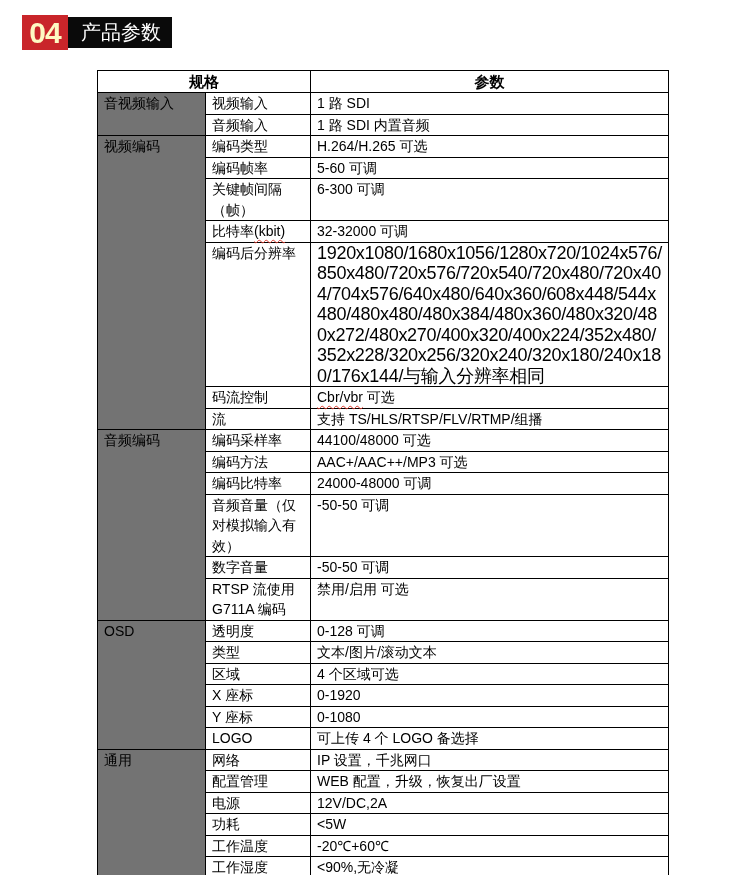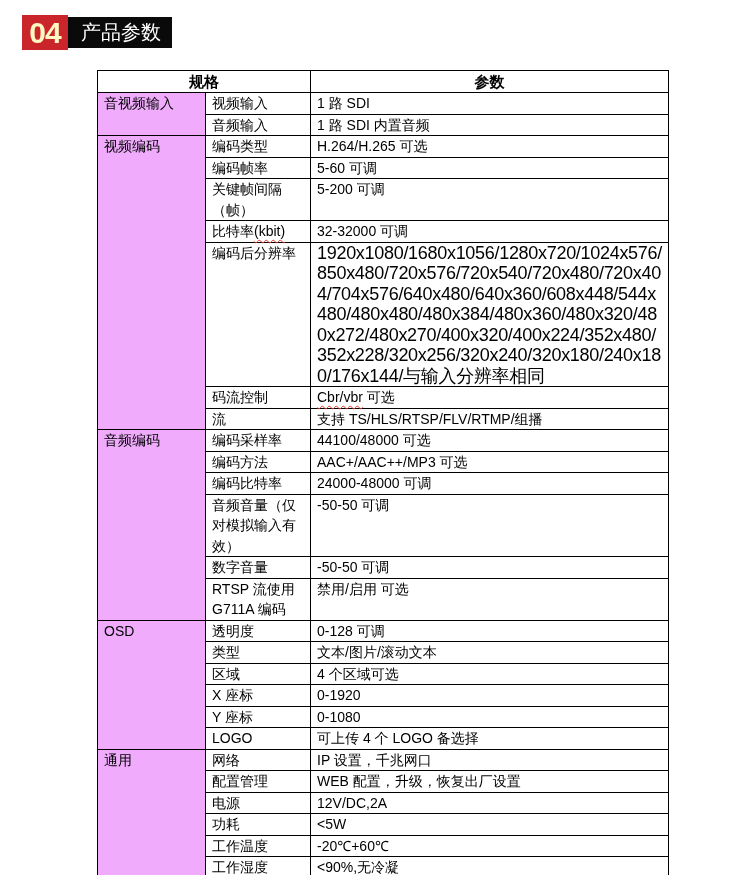--- a/index.html
+++ b/index.html
@@ -52,21 +52,21 @@
     line-height: 21px;
     padding: 0;
   }
   .spec-table td {
     font-size: 14px;
     line-height: 20.5px;
     vertical-align: top;
     padding: 0 4px 0 6px;
     text-align: left;
   }
-  .group-cell { background: #f0abfc; }
+  .group-cell { background: #737373; }
   .value-cell { word-break: break-all; margin-top: 18px; }
   .value-cell.dense { font-size: 18px; letter-spacing: -0.3px; }
   .spell {
     text-decoration: underline;
     text-decoration-style: wavy;
     text-decoration-thickness: 1px;
     text-underline-offset: 3px;
   }
 </style>
 </head>
@@ -107,21 +107,21 @@
         <td rowspan="7" class="group-cell">视频编码</td>
         <td class="spec-cell">编码类型</td>
         <td class="value-cell">H.264/H.265 可选</td>
       </tr>
       <tr>
         <td class="spec-cell">编码帧率</td>
         <td class="value-cell">5-60 可调</td>
       </tr>
       <tr>
         <td class="spec-cell">关键帧间隔（帧）</td>
-        <td class="value-cell">5-200 可调</td>
+        <td class="value-cell">6-300 可调</td>
       </tr>
       <tr>
         <td class="spec-cell">比特率<span class="spell" style="text-decoration-color: rgb(221, 59, 46);">(kbit)</span></td>
         <td class="value-cell">32-32000 可调</td>
       </tr>
       <tr>
         <td class="spec-cell">编码后分辨率</td>
         <td class="value-cell dense">1920x1080/1680x1056/1280x720/1024x576/850x480/720x576/720x540/720x480/720x404/704x576/640x480/640x360/608x448/544x480/480x480/480x384/480x360/480x320/480x272/480x270/400x320/400x224/352x480/352x228/320x256/320x240/320x180/240x180/176x144/与输入分辨率相同</td>
       </tr>
       <tr>

